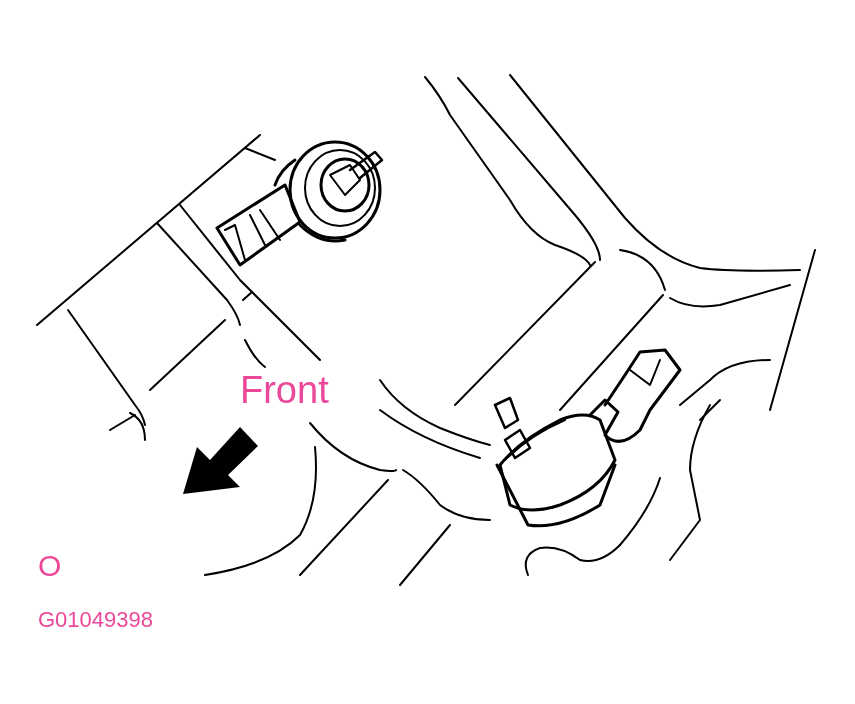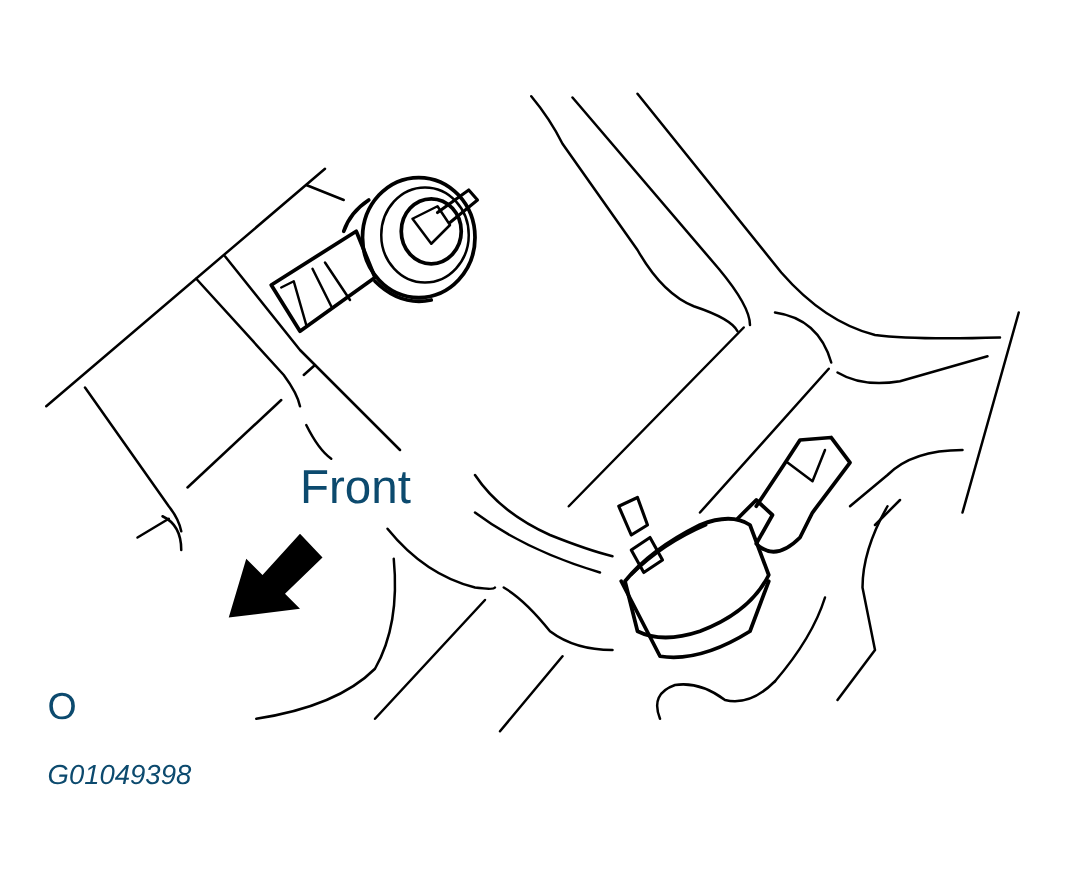--- a/index.html
+++ b/index.html
@@ -1,21 +1,21 @@
 <!DOCTYPE html>
 <html><head>
   <meta charset="utf-8">
   <style>
     html, body { margin: 0; padding: 0; background: #ffffff; }
     body { width: 855px; height: 704px; position: relative; overflow: hidden; font-family: "Liberation Sans", sans-serif; }
     #diagram { position: absolute; left: 0; top: 0; width: 855px; height: 704px; }
-    .label { position: absolute; color: #0c4a6e; font-family: "Liberation Sans", sans-serif; }
+    .label { position: absolute; color: #ec4899; font-family: "Liberation Sans", sans-serif; }
     .front-label { left: 240px; top: 368px; font-size: 38px; line-height: 44px; }
     .view-label { left: 38px; top: 548px; font-size: 30px; line-height: 36px; }
-    .figure-id { left: 38px; top: 606px; font-size: 22px; line-height: 28px; font-style: italic; }
+    .figure-id { left: 38px; top: 606px; font-size: 22px; line-height: 28px; }
   </style>
 </head>
 <body>
 
 <svg id="diagram" viewBox="0 0 855 704" xmlns="http://www.w3.org/2000/svg">
   <g fill="none" stroke="#000" stroke-width="2" stroke-linecap="round" stroke-linejoin="round">
 
     <g>
       <path d="M37,325 L260,135"></path>
       <path d="M68,310 L135,405 Q143,415 145,425"></path>

